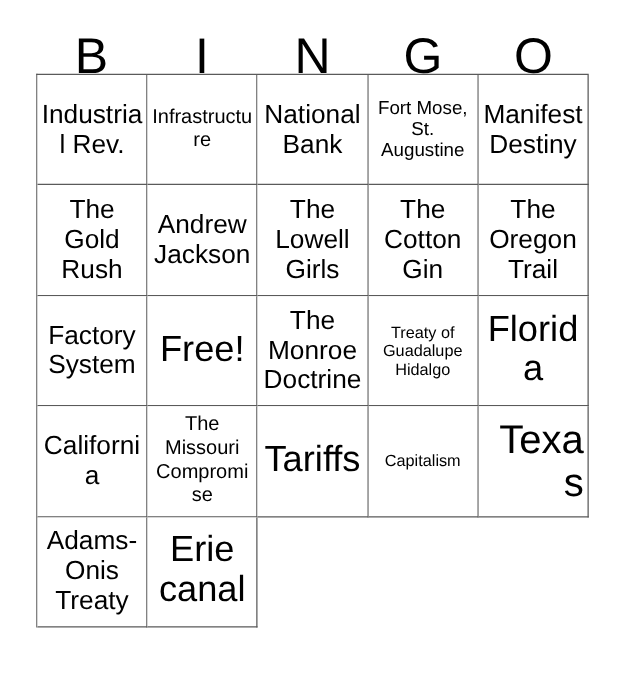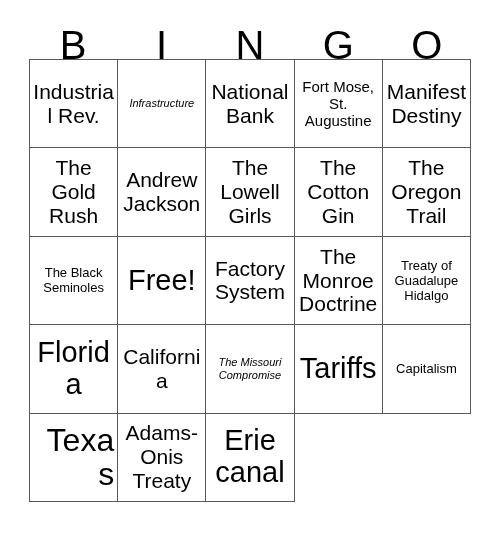--- a/index.html
+++ b/index.html
@@ -76,21 +76,21 @@
   .cell-text {
     display: block;
     width: 100%;
     text-align: center;
     line-height: 1.14;
     word-wrap: break-word;
     color: #000000;
   }
 
   
-  .fs-xs  { font-size: 11px; line-height: 1.18; font-style: italic; }
+  .fs-xs  { font-size: 16px; line-height: 1.18; }
   .fs-s   { font-size: 13px; line-height: 1.18; }
   .fs-m   { font-size: 15px; line-height: 1.16; }
   .fs-l   { font-size: 21px; line-height: 1.14; }
   .fs-xxl { font-size: 29px; line-height: 1.10; }
   .fs-huge{ font-size: 32px; line-height: 1.08; text-align: right; }
 </style>
 </head>
 <body>
 
 <div id="card">
@@ -131,27 +131,24 @@
         <span class="cell-text fs-l">The Lowell Girls</span>
       </div>
     <div class="cell" style="border-right-color: rgb(90, 90, 90); border-bottom-color: rgb(90, 90, 90); align-items: center;">
         <span class="cell-text fs-l">The Cotton Gin</span>
       </div>
 
     <div class="cell" style="border-right-color: rgb(90, 90, 90); border-bottom-color: rgb(90, 90, 90); align-items: center;">
         <span class="cell-text fs-l">The Oregon Trail</span>
       </div>
     <div class="cell" style="border-right-color: rgb(90, 90, 90); border-bottom-color: rgb(90, 90, 90);">
-        <span class="cell-text fs-s">The Black Seminoles</span>
+        <span class="cell-text fs-l">Factory System</span>
       </div>
     <div class="cell" style="border-right-color: rgb(90, 90, 90); border-bottom-color: rgb(90, 90, 90);">
         <span class="cell-text fs-xxl">Free!</span>
-      </div>
-    <div class="cell" style="border-right-color: rgb(90, 90, 90); border-bottom-color: rgb(90, 90, 90);">
-        <span class="cell-text fs-l">Factory System</span>
       </div>
     <div class="cell" style="border-right-color: rgb(90, 90, 90); border-bottom-color: rgb(90, 90, 90);">
         <span class="cell-text fs-l">The Monroe Doctrine</span>
       </div>
 
     <div class="cell" style="border-right-color: rgb(90, 90, 90); border-bottom-color: rgb(90, 90, 90);">
         <span class="cell-text fs-s">Treaty of Guadalupe Hidalgo</span>
       </div>
     <div class="cell" style="border-right-color: rgb(90, 90, 90); border-bottom-color: rgb(90, 90, 90);">
         <span class="cell-text fs-xxl">Florida</span>

